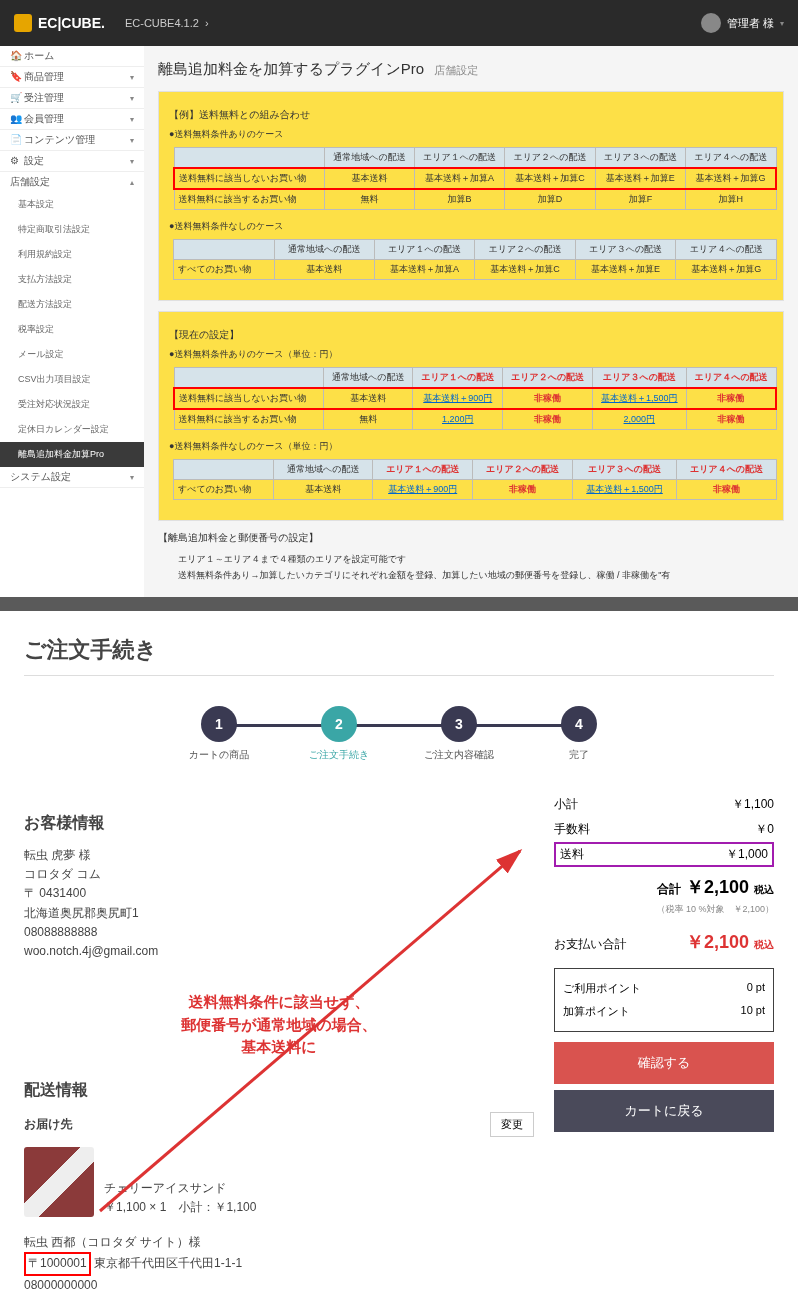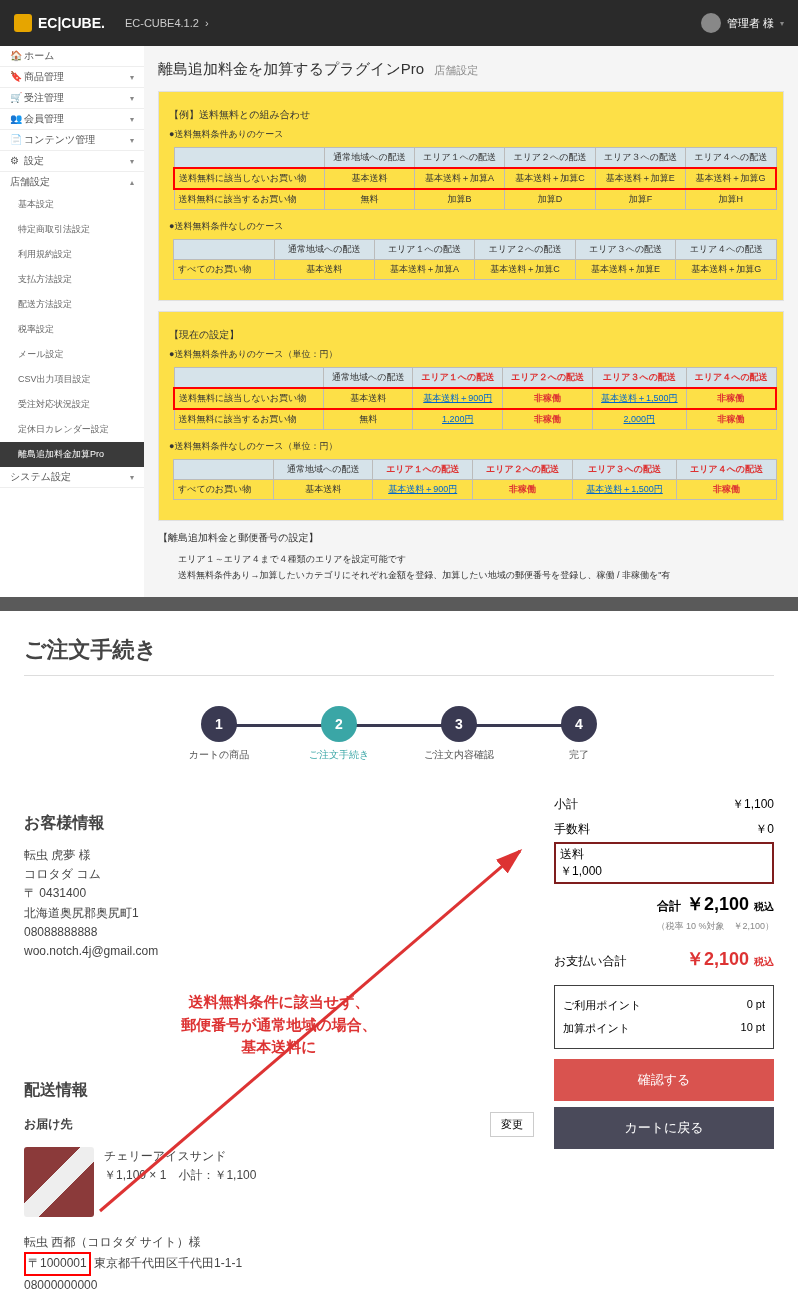--- a/index.html
+++ b/index.html
@@ -42,32 +42,32 @@
 .step-lbl { font-size: 10px; color: #555; }
 .step.active .step-lbl { color: #3aa6a6; }
 .step-line { position: absolute; top: 18px; left: 50%; transform: translateX(-50%); width: 360px; height: 3px; background: #3a3a52; z-index: 0; }
 .step-circle { position: relative; z-index: 1; }
 .co-body { display: flex; gap: 20px; }
 .co-left { flex: 1; font-size: 12px; line-height: 1.6; color: #444; }
 .co-right { width: 220px; }
 .sec-title { font-size: 16px; font-weight: bold; margin: 18px 0 10px; color: #444; }
 .totals { font-size: 12px; }
 .totals .row { display: flex; justify-content: space-between; padding: 4px 0; }
-.totals .shipping { border: 2px solid #7f1d1d; padding: 2px 4px; flex-direction: column; }
+.totals .shipping { border: 2px solid #a21caf; padding: 2px 4px; }
 .grand { font-size: 18px; font-weight: bold; text-align: right; margin-top: 8px; }
 .tax-note { font-size: 9px; text-align: right; color: #888; margin: 4px 0 10px; }
 .paytotal { color: #d33; font-size: 18px; font-weight: bold; }
 .btn { display: block; text-align: center; padding: 12px; margin: 6px 0; color: #fff; font-size: 13px; cursor: pointer; }
 .btn-confirm { background: #d9534f; }
 .btn-back { background: #4a4a5a; }
 .change-btn { border: 1px solid #ccc; padding: 4px 10px; font-size: 11px; background: #fff; cursor: pointer; float: right; }
 .hl-red { border: 2px solid red; display: inline-block; padding: 0 2px; }
 .annotation { color: #d33; font-weight: bold; font-size: 15px; text-align: center; line-height: 1.5; }
 .arrow-svg { position: absolute; pointer-events: none; }
-.deliver-row { display: flex; align-items: flex-start; gap: 10px; margin-top: 10px; }
+.deliver-row { display: flex; align-items: flex-end; gap: 10px; margin-top: 10px; }
 .thumb { width: 70px; height: 70px; background: linear-gradient(135deg, #8b3a3a 40%, #eee 40%, #eee 60%, #8b3a3a 60%); border-radius: 3px; }
 .points .row { display: flex; justify-content: space-between; padding: 4px 0; font-size: 11px; }
 .co-wrap { position: relative; }
 </style>
 </head>
 <body>
 
 <div class="panel">
   <div class="topbar">
     <div style="display:flex;align-items:center">

